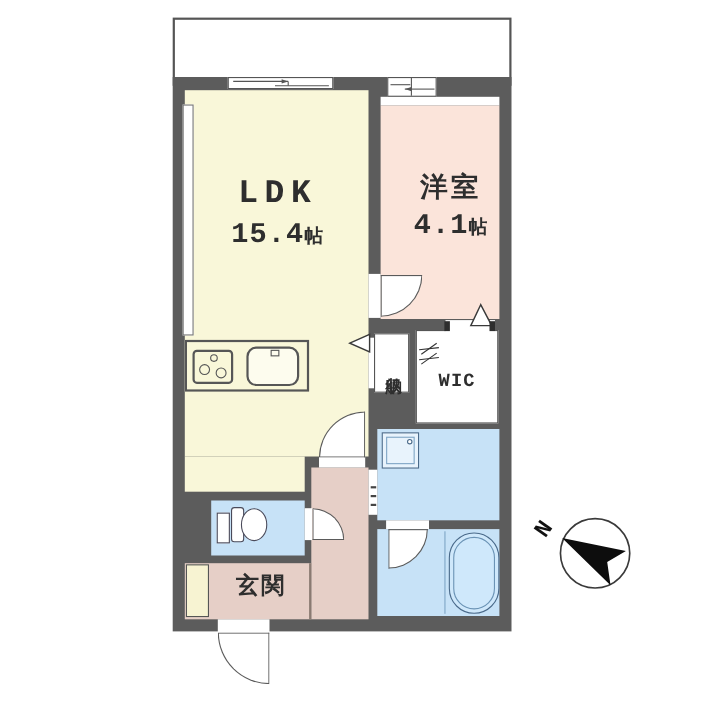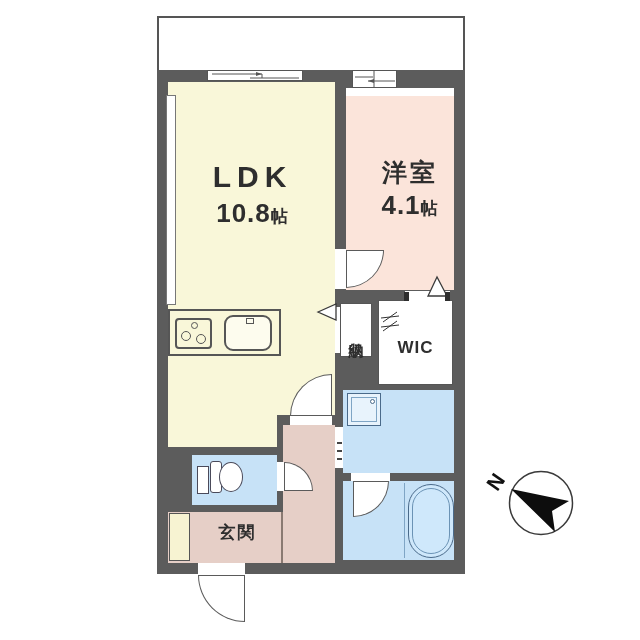--- a/index.html
+++ b/index.html
@@ -1,17 +1,17 @@
 <!DOCTYPE html>
 <html><head>
 <meta charset="utf-8">
 <style>
   html,body{margin:0;padding:0;background:#ffffff;}
   #canvas{position:relative;width:640px;height:640px;background:#ffffff;overflow:hidden;
-          font-family:Liberation Sans, sans-serif;}
+          font-family:Liberation Mono, monospace;}
   .abs{position:absolute;box-sizing:border-box;}
   .room-label{font-weight:bold;color:#2e2e2e;text-align:center;line-height:1.15;}
   .jou{font-size:17px;}
   .door{background:#ffffff;border:1px solid #5a5a5a;}
   .gap{background:#ffffff;}
   svg{position:absolute;top:0;left:0;}
 </style>
 </head>
 <body>
 
@@ -118,32 +118,32 @@
 
     <g>
       <circle cx="541" cy="503" r="31.5" fill="#ffffff" stroke="#3a3a3a" stroke-width="1.5"></circle>
       <polygon points="511,489 569,501 552,511 555,532" fill="#0d0d0d"></polygon>
     </g>
   </svg>
 
   <div class="abs room-label" style="left:180px;top:160px;width:145px;font-size:30px;letter-spacing:6px;">
     <div>LDK</div>
     <div style="font-size:26px;letter-spacing:1px;margin-top:4px;">
-      <span>10.8</span><span class="jou">帖</span>
+      <span>15.4</span><span class="jou">帖</span>
     </div>
   </div>
 
   <div class="abs room-label" style="left:346px;top:158px;width:128px;font-size:25px;letter-spacing:3px;">
     <div>洋室</div>
     <div style="font-size:26px;letter-spacing:1px;margin-top:4px;">
       <span>4.1</span><span class="jou">帖</span>
     </div>
   </div>
 
   <div class="abs room-label" style="left:340px;top:305px;width:32px;height:52px;font-size:15px;writing-mode:vertical-rl;text-align:center;line-height:32px;">収納</div>
 
   <div class="abs room-label" style="left:378px;top:338px;width:75px;font-size:17px;letter-spacing:1px;">WIC</div>
 
-  <div class="abs room-label" style="left:192px;top:523px;width:91px;font-size:17px;letter-spacing:2px;">玄関</div>
+  <div class="abs room-label" style="left:192px;top:523px;width:91px;font-size:21px;letter-spacing:2px;">玄関</div>
 
   <div class="abs room-label" style="left:484px;top:470px;width:24px;font-size:21px;transform:rotate(-55deg);color:#111;">N</div>
 
 </div>
 
 </body></html>

